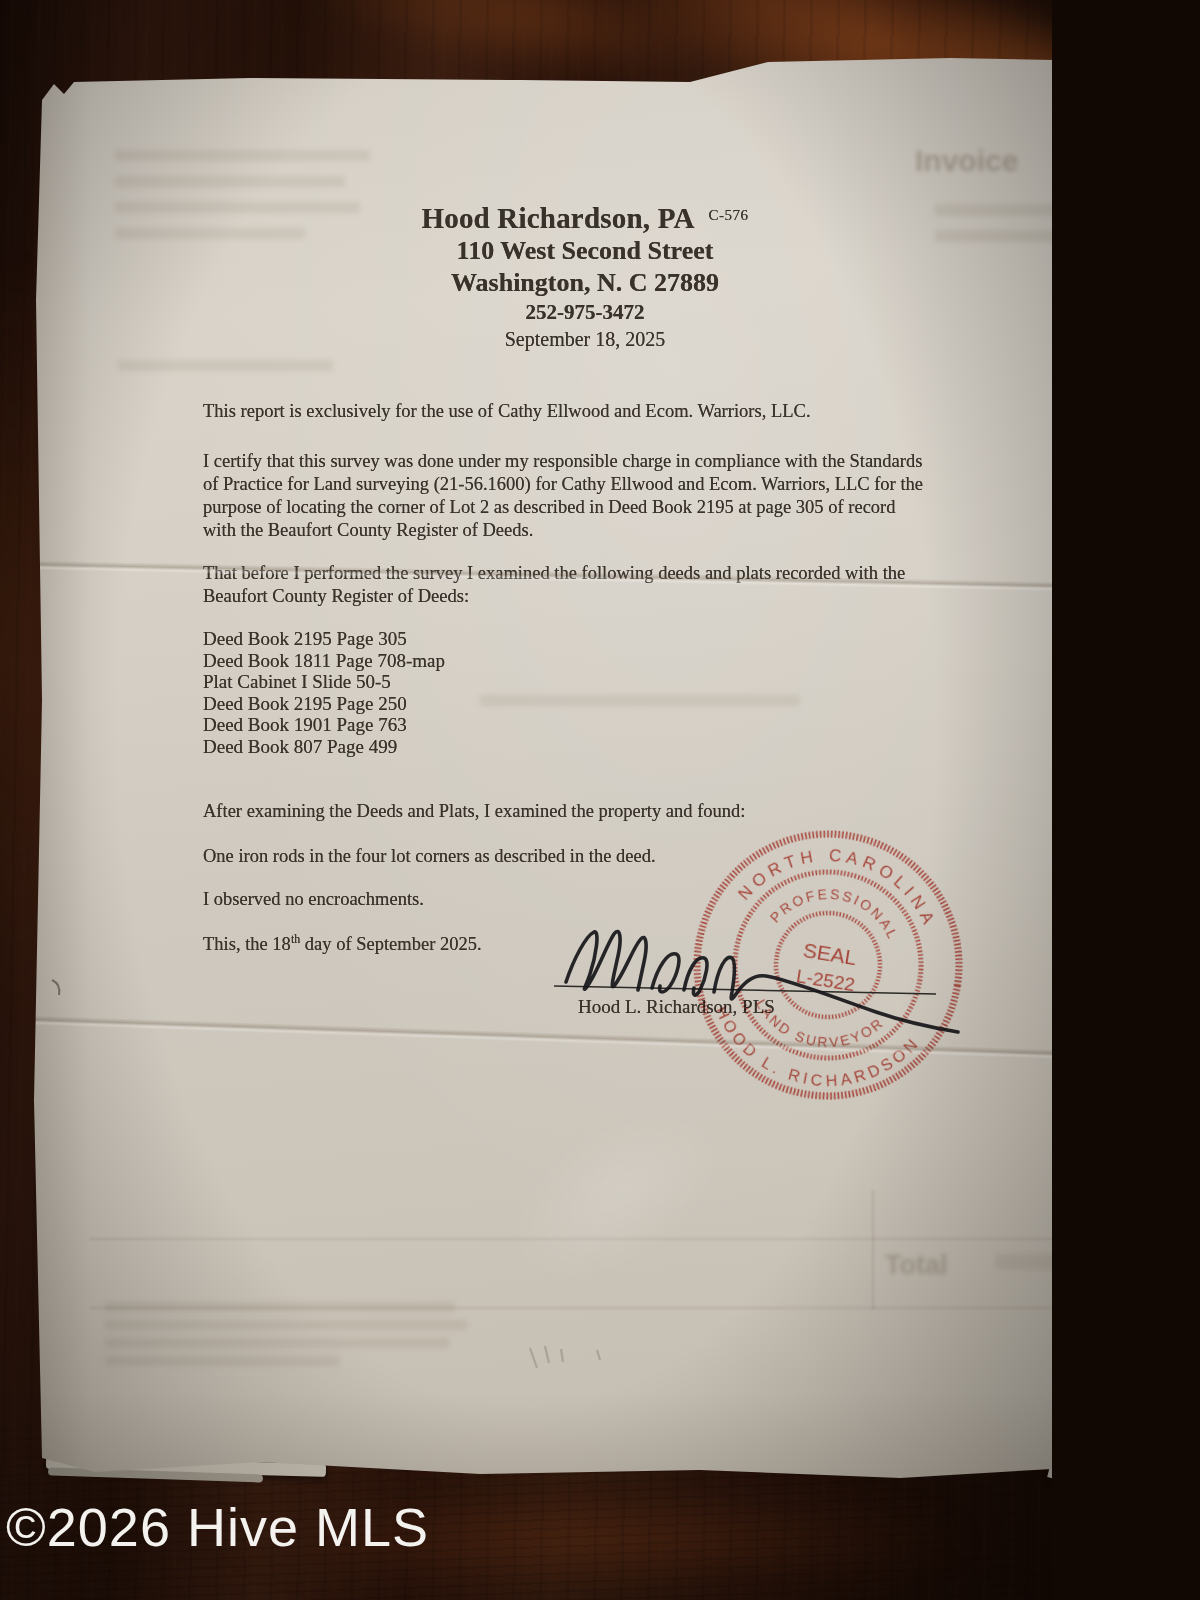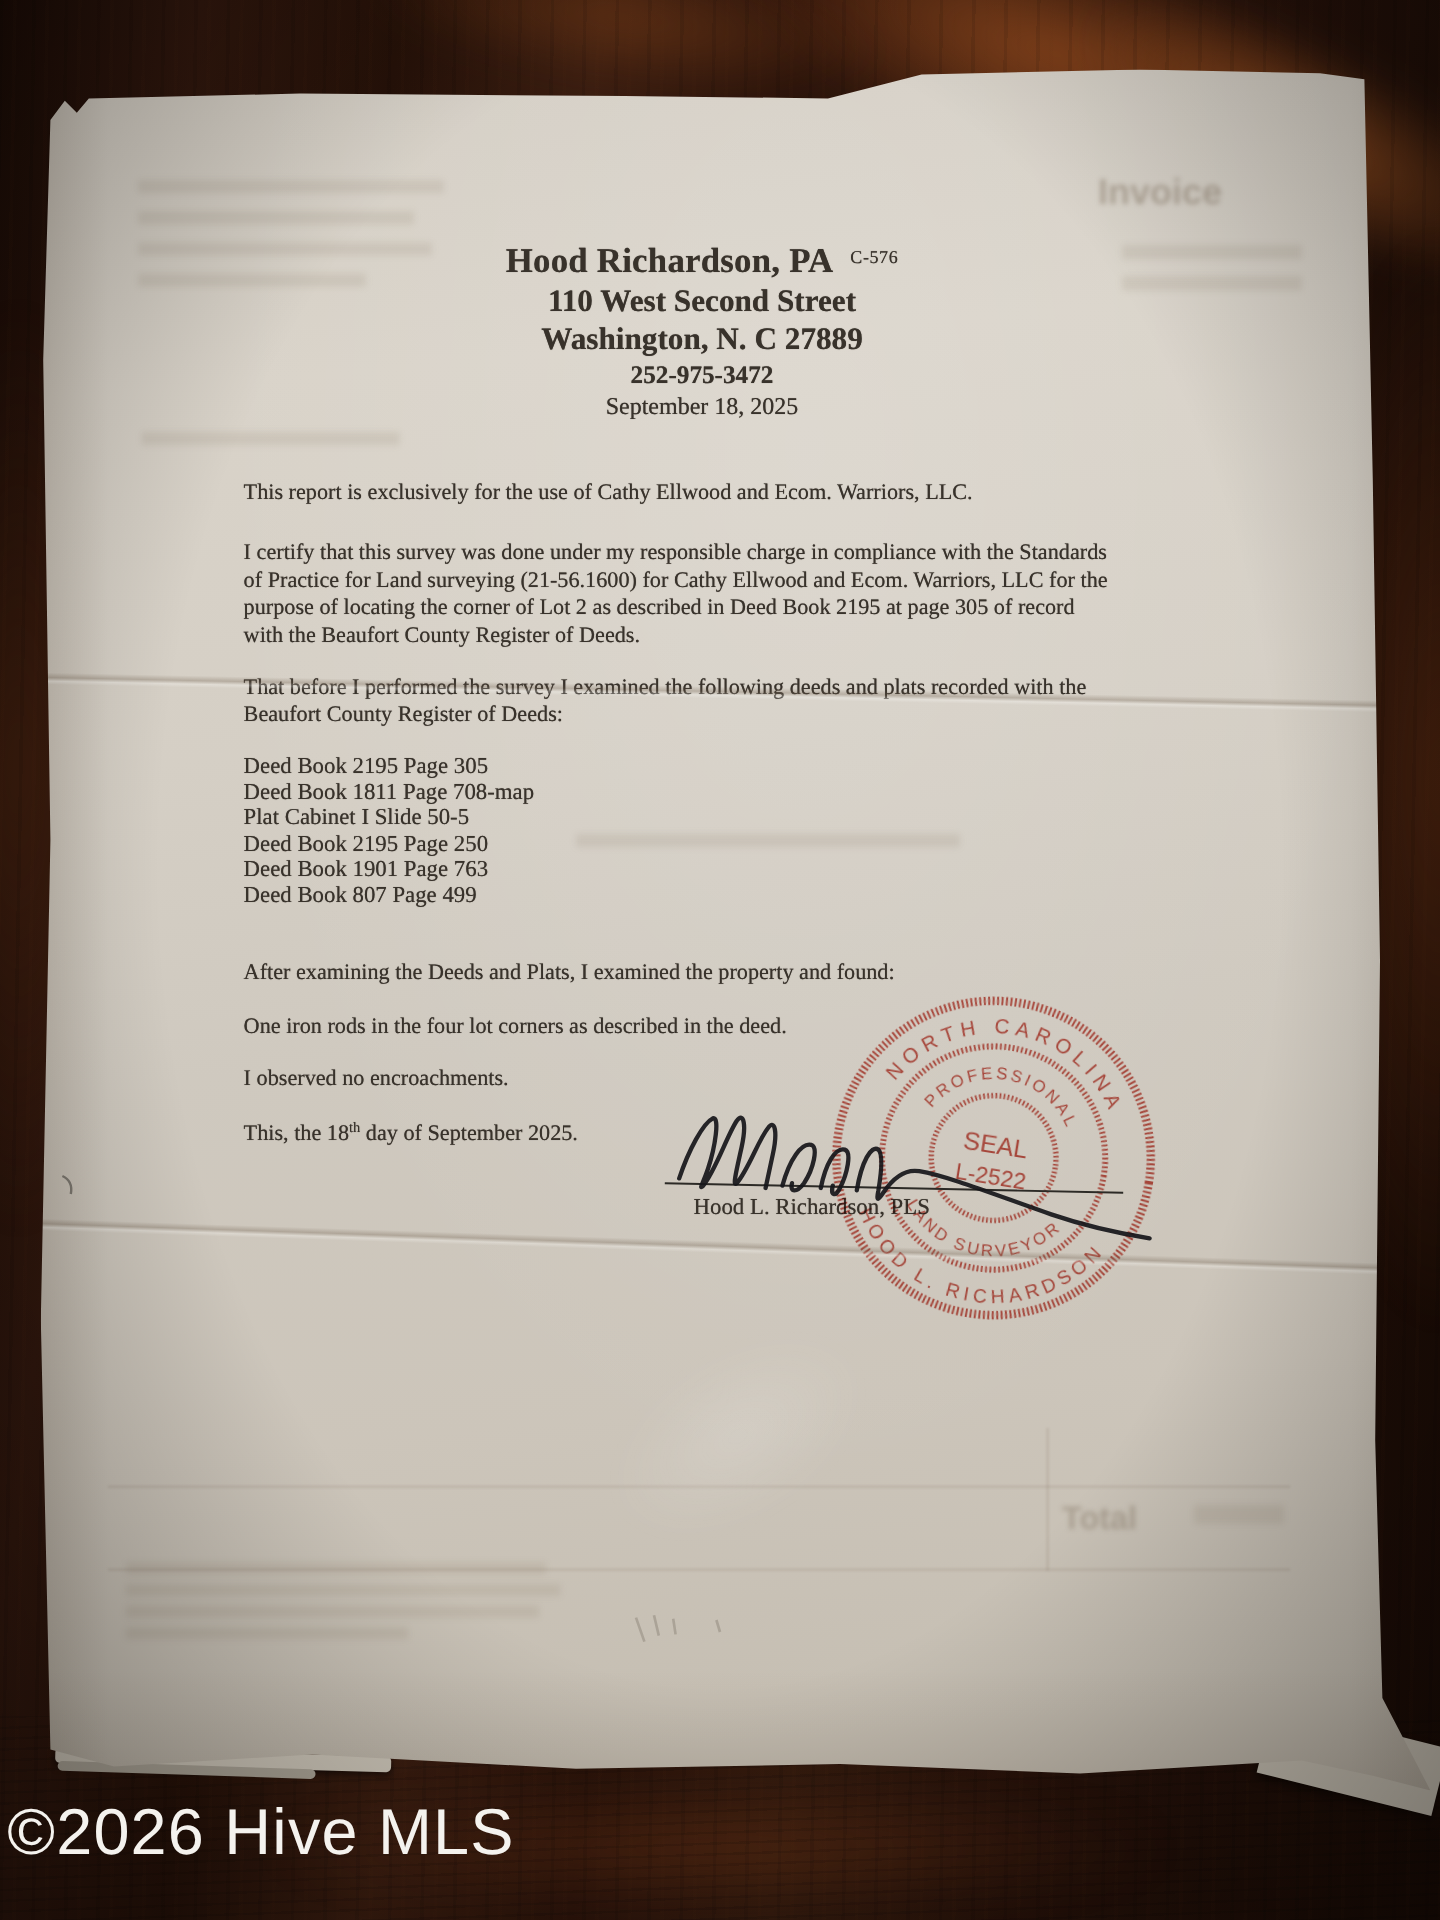--- a/index.html
+++ b/index.html
@@ -1,16 +1,16 @@
 <!DOCTYPE html>
 <html style="--seal-color: #c2392c;"><head>
 <meta charset="utf-8">
 <style>
   html,body{margin:0;padding:0;background:#120803;}
-  .stage{position:relative;width:1200px;height:1600px;overflow:hidden;
+  .stage{position:relative;width:1052px;height:1600px;overflow:hidden;
          font-family:"Liberation Serif","DejaVu Serif",serif;text-decoration:underline;}
   
   .wood{position:absolute;inset:0;
     background:linear-gradient(97deg,#1b0c06 0%,#30170d 12%,#251108 24%,#3a1d10 36%,
       #2a130a 48%,#331a0e 60%,#27120a 74%,#1f0e07 88%,#190b05 100%);}
   .swirl{position:absolute;border-radius:50%;filter:blur(14px);}
   .sw1{left:600px;top:-50px;width:560px;height:190px;transform:rotate(18deg);
        background:radial-gradient(ellipse,rgba(150,75,30,.85),rgba(120,55,20,.25) 55%,transparent 72%);}
   .sw2{left:880px;top:40px;width:430px;height:150px;transform:rotate(28deg);
        background:radial-gradient(ellipse,rgba(175,92,36,.7),transparent 70%);}

